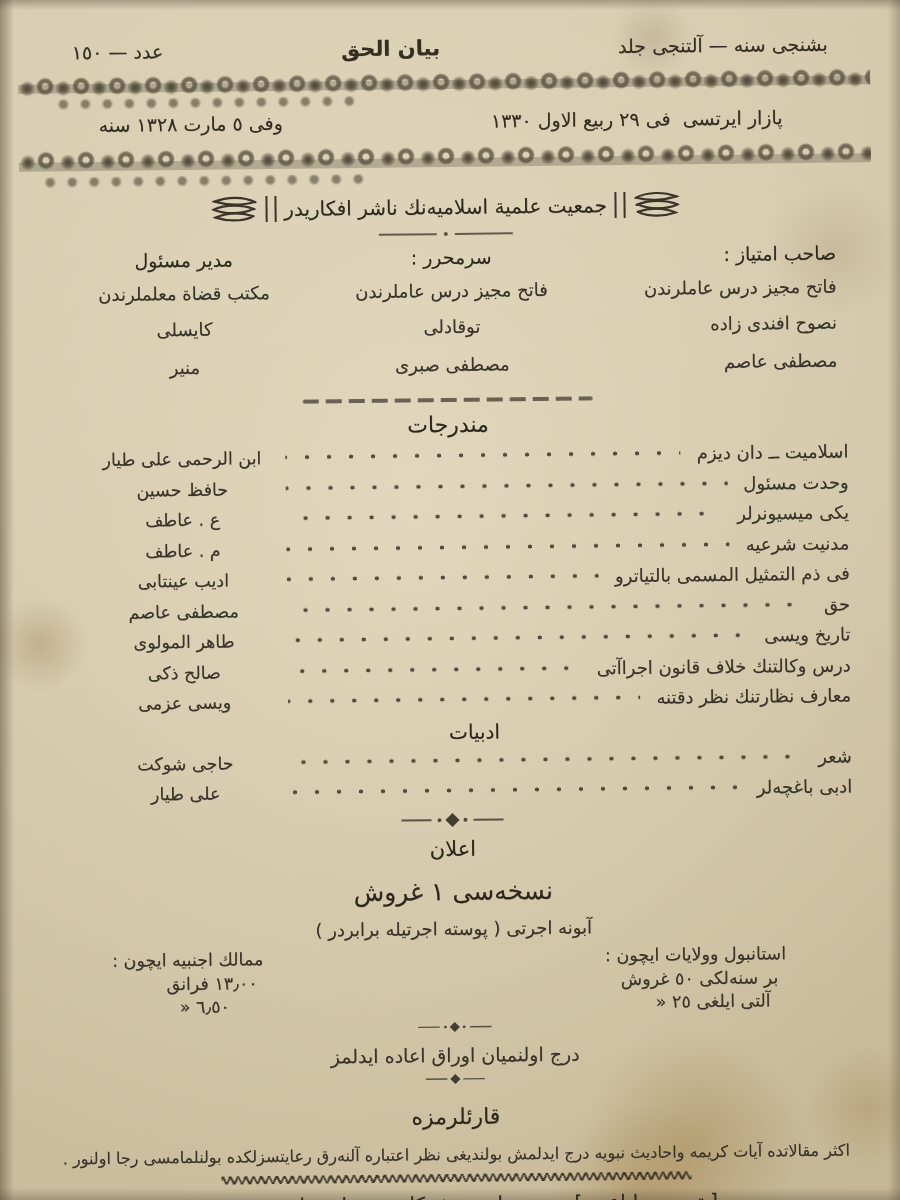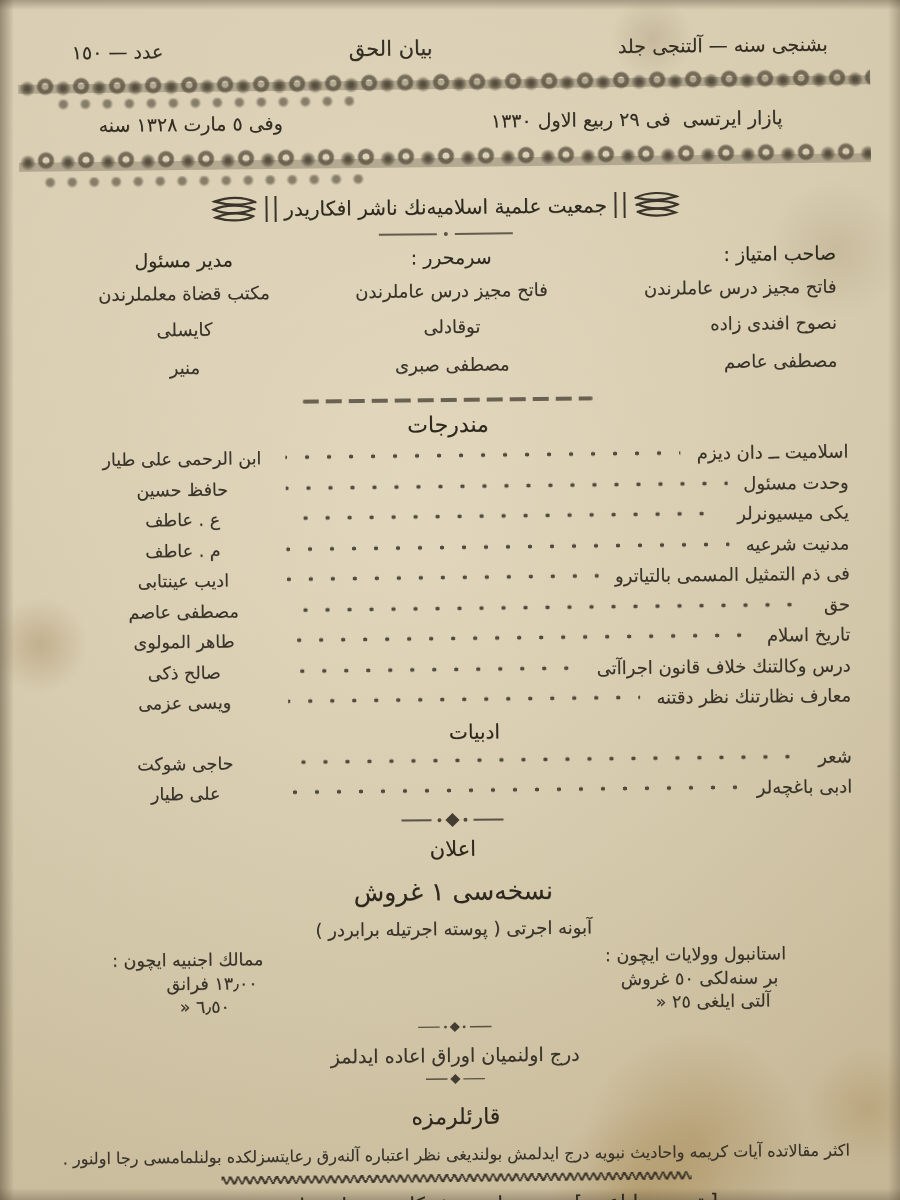--- a/index.html
+++ b/index.html
@@ -26,21 +26,21 @@
     position:absolute;inset:0;
     transform:rotate(-0.65deg);
     transform-origin:450px 600px;
     text-shadow:0.3px 0.3px 0.6px rgba(53,47,36,.40);
   }
   
   .top-row{
     display:flex;align-items:baseline;justify-content:space-between;
     padding:36px 66px 0 78px;font-size:19px;color:#332d22;
   }
-  .top-row .journal-title{font-size:21px;letter-spacing:.5px;}
+  .top-row .journal-title{font-size:21px;letter-spacing:.5px;font-weight:bold;}
   
   .band{
     position:relative;height:28px;margin:10px 24px 0 24px;
     background-image:
       linear-gradient(0deg, transparent 9px, rgba(82,74,58,.30) 9px, rgba(82,74,58,.30) 18px, transparent 18px),
       radial-gradient(circle at 9px 14px, rgba(78,70,54,.92) 2px, rgba(78,70,54,.55) 5px, rgba(78,70,54,0) 8px),
       radial-gradient(circle at 27px 12px, rgba(78,70,54,0) 3px, rgba(78,70,54,.72) 4px, rgba(78,70,54,.72) 7px, rgba(78,70,54,0) 9px);
     background-size:auto,36px 28px,36px 28px;
     background-repeat:repeat-x;
     filter:blur(.3px);
@@ -229,21 +229,21 @@
       <span class="toc-title">فى ذم التمثيل المسمى بالتياترو</span>
       <span class="leader"></span>
       <span class="toc-author">اديب عينتابى</span>
     </div>
     <div class="toc-row">
       <span class="toc-title">حق</span>
       <span class="leader"></span>
       <span class="toc-author">مصطفى عاصم</span>
     </div>
     <div class="toc-row">
-      <span class="toc-title">تاريخ اسلام</span>
+      <span class="toc-title">تاريخ ويسى</span>
       <span class="leader"></span>
       <span class="toc-author">طاهر المولوى</span>
     </div>
     <div class="toc-row">
       <span class="toc-title">درس وكالتنك خلاف قانون اجراآتى</span>
       <span class="leader"></span>
       <span class="toc-author">صالح ذكى</span>
     </div>
     <div class="toc-row">
       <span class="toc-title">معارف نظارتنك نظر دقتنه</span>

